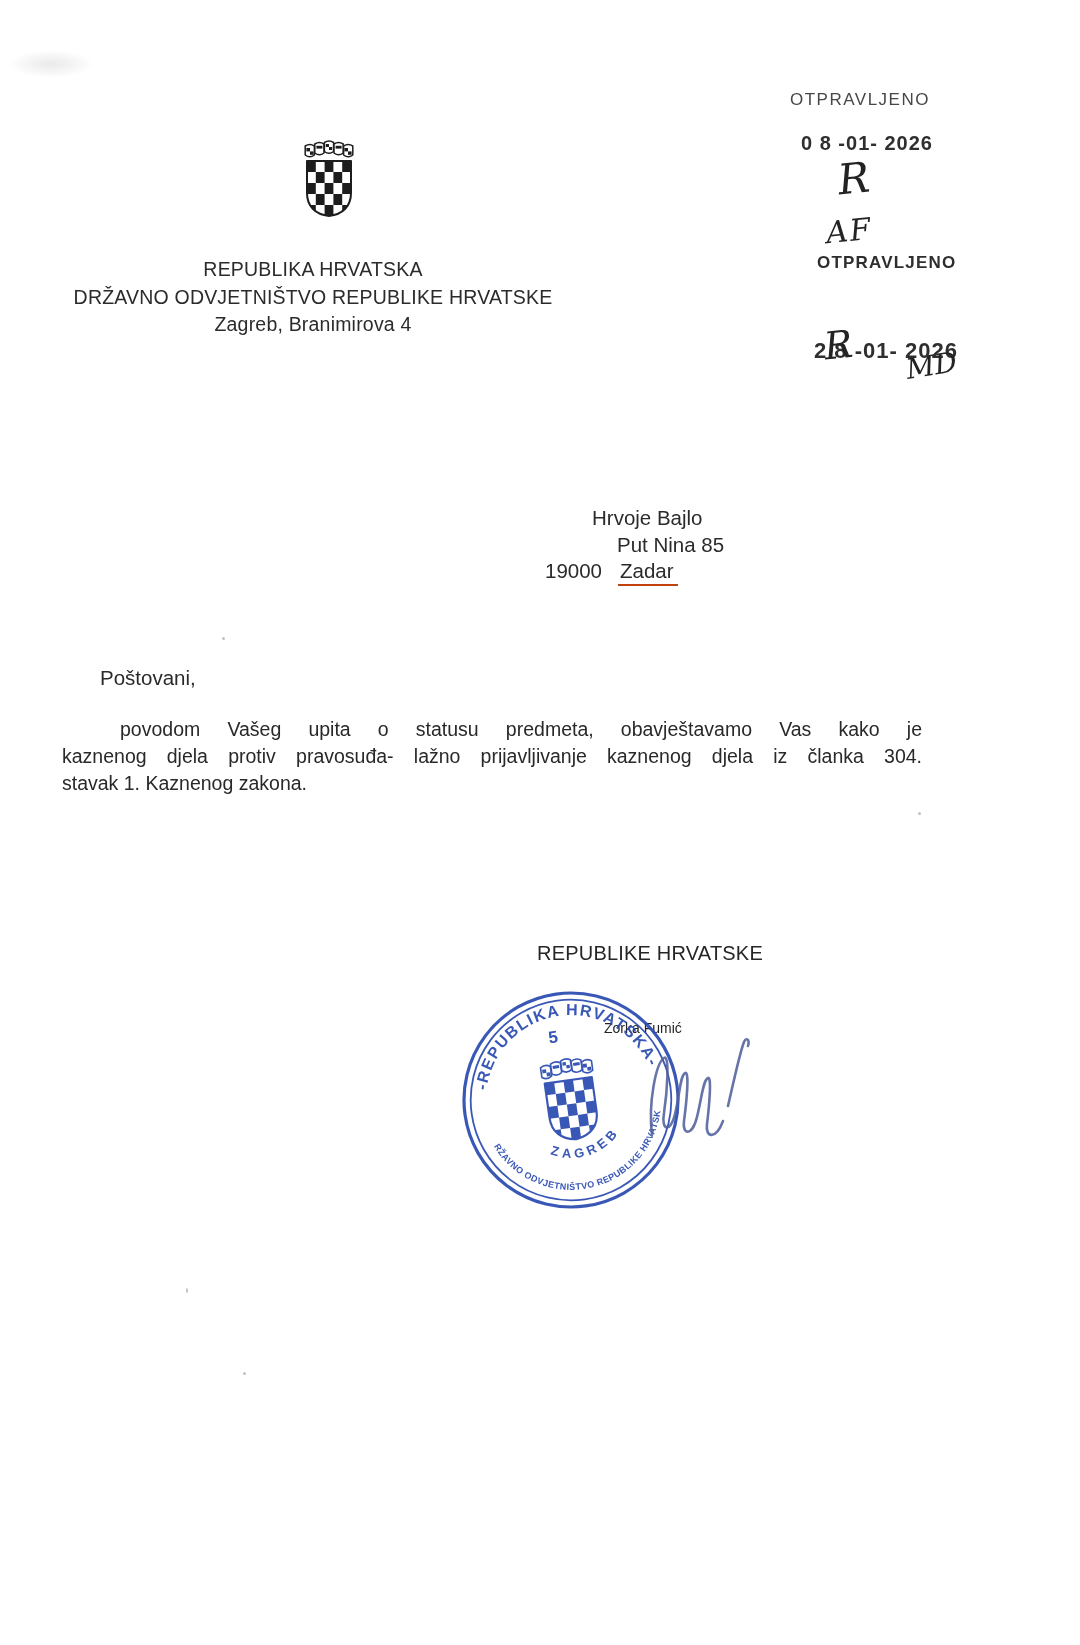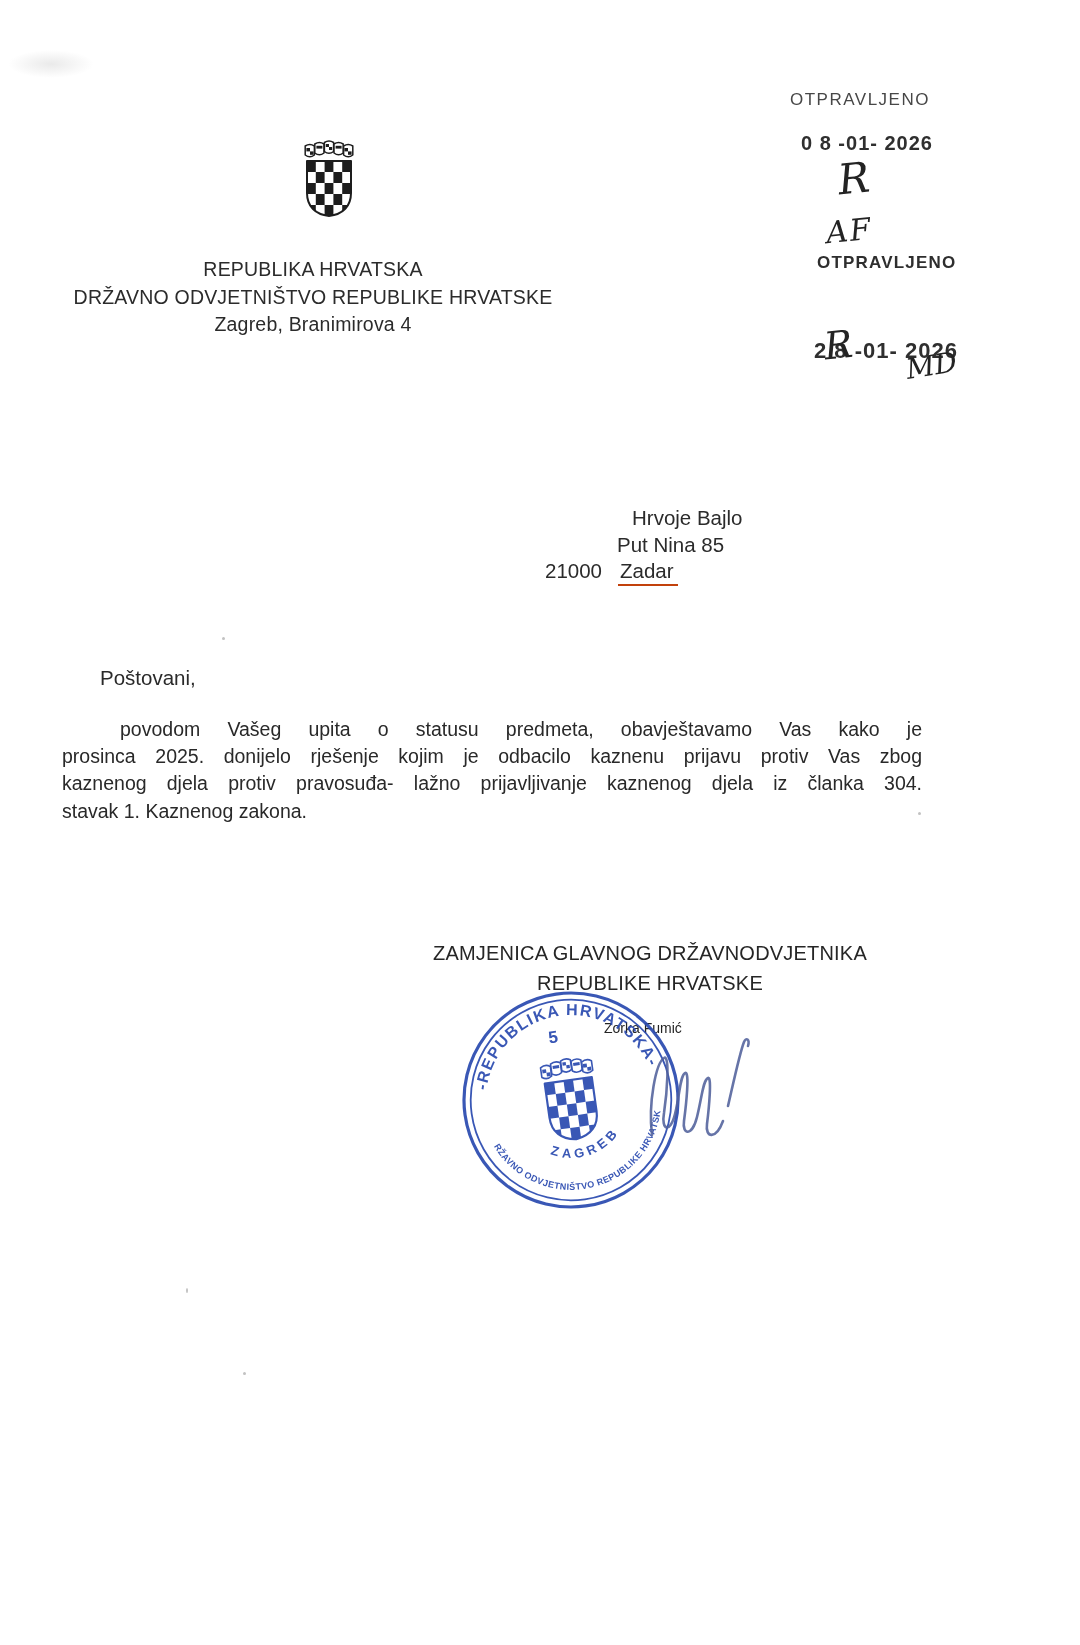--- a/index.html
+++ b/index.html
@@ -46,21 +46,21 @@
   .hw{
     position:absolute;font-family:"DejaVu Serif",serif;font-style:italic;
     color:#232323;transform:rotate(-6deg);line-height:1;
   }
   .hw.r1{left:838px;top:158px;font-size:42px;}
   .hw.af{left:826px;top:216px;font-size:30px;letter-spacing:2px;}
   .hw.r2{left:824px;top:326px;font-size:38px;}
   .hw.md{left:906px;top:352px;font-size:28px;transform:rotate(-9deg);}
   
   .rcpt-line{position:absolute;font-size:20.5px;color:#2b2b2b;}
-  .rcpt-name{left:632px;top:506px;}
+  .rcpt-name{left:592px;top:506px;}
   .rcpt-street{left:617px;top:533px;}
   .rcpt-postal{left:545px;top:559px;}
   .rcpt-city{margin-left:16px;border-bottom:2px solid #c2410c;padding:0 4px 2px 2px;}
   
   .salutation{position:absolute;left:100px;top:666px;font-size:20.5px;}
   .letter-body{position:absolute;left:62px;top:716px;width:860px;font-size:19.5px;line-height:27.2px;color:#292929;}
   .jline{white-space:nowrap;text-align:justify;text-align-last:justify;}
   .jline.indent{padding-left:58px;}
   .jline.last{text-align-last:left;white-space:normal;}
   
@@ -154,33 +154,31 @@
   <span class="hw af">AF</span>
 
   <div class="stamp-label st2">OTPRAVLJENO</div>
   <div class="stamp-date sd2">2 8 -01- 2026</div>
   <span class="hw r2">R</span>
   <span class="hw md">MD</span>
 
   <div class="rcpt-line rcpt-name">Hrvoje Bajlo</div>
   <div class="rcpt-line rcpt-street">Put Nina 85</div>
   <div class="rcpt-line rcpt-postal">
-    <span>21000</span><span class="rcpt-city">Zadar</span>
+    <span>19000</span><span class="rcpt-city">Zadar</span>
   </div>
 
   <div class="salutation">Poštovani,</div>
   <div class="letter-body">
     <div class="jline indent">povodom Vašeg upita o statusu predmeta, obavještavamo Vas kako je</div>
-    <div class="jline">prosinca 2025. donijelo rješenje kojim je odbacilo kaznenu prijavu protiv Vas zbog</div>
     <div class="jline">kaznenog djela protiv pravosuđa- lažno prijavljivanje kaznenog djela iz članka 304.</div>
     <div class="jline last">stavak 1. Kaznenog zakona.</div>
   </div>
 
   <div class="sig-title">
-    <div>ZAMJENICA GLAVNOG DRŽAVNODVJETNIKA</div>
     <div>REPUBLIKE HRVATSKE</div>
   </div>
   <div class="sig-name">Zorka Fumić</div>
 
   <svg class="seal-svg" viewBox="0 0 230 230">
     <defs>
       <path id="arcTop" d="M 31.3 129.8 A 85 85 0 1 1 198.7 129.8"></path>
       <path id="arcBot" d="M 31.6 148.7 A 90 90 0 0 0 202.3 136.8"></path>
       <path id="arcZag" d="M 86 165.2 A 58 58 0 0 0 159.4 152.3"></path>
     </defs>

